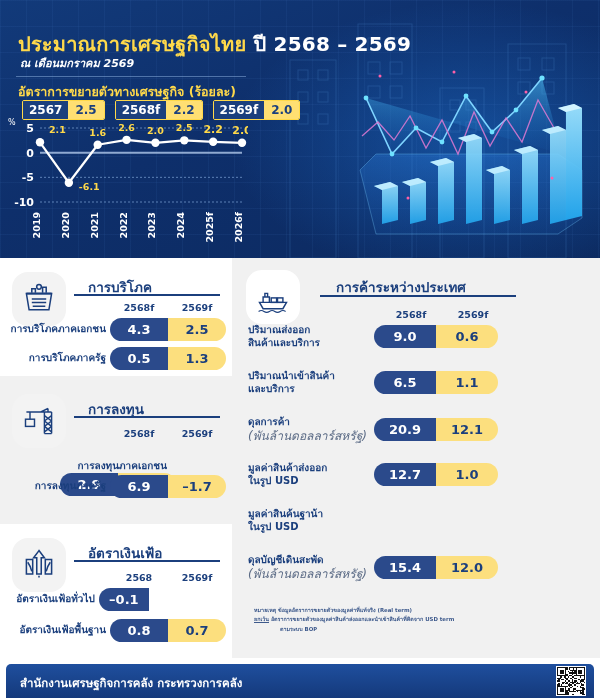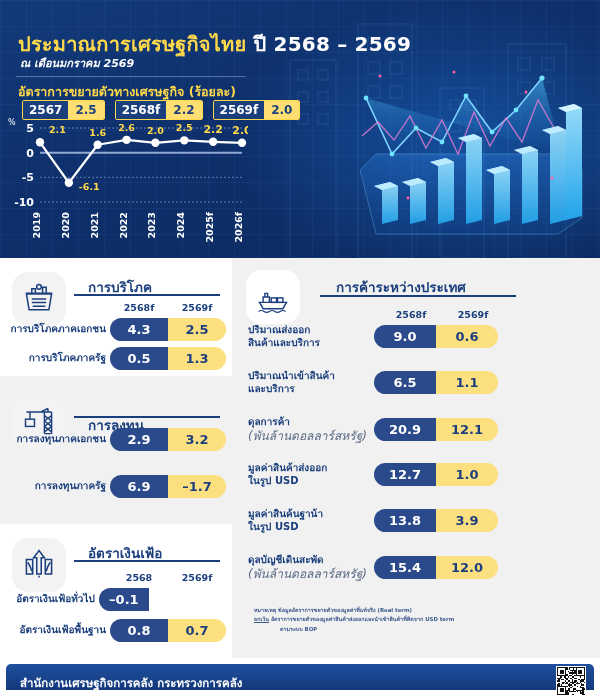--- a/index.html
+++ b/index.html
@@ -117,21 +117,21 @@
 
   .notes {
     position: absolute; left: 254px; top: 606px; width: 300px;
     font-size: 5.4px; color: #3e5a8c; line-height: 1.75; font-weight: bold;
   }
   .notes u { text-decoration: underline; }
   .notes .indent { padding-left: 26px; display: block; }
 
   
   .footer {
-    position: absolute; left: 6px; top: 664px; width: 588px; height: 26px;
+    position: absolute; left: 6px; top: 664px; width: 588px; height: 34px;
     background: linear-gradient(180deg, #1f4f9e 0%, #14397b 100%);
     border-radius: 5px 5px 0 0;
   }
   .footer-text {
     position: absolute; left: 14px; top: 10px;
     font-size: 11.5px; font-weight: bold; color: #ffffff; white-space: nowrap;
   }
   .qr {
     position: absolute; right: 8px; top: 2px; width: 30px; height: 30px;
     background: #ffffff; padding: 1px;
@@ -342,27 +342,27 @@
   <div class="panel grey" style="height:148px;">
     <div class="sec-icon" style="top:18px;">
       <svg viewBox="0 0 40 40" width="36" height="36" fill="none" stroke="#1b3f7d" stroke-width="1.6">
         <path d="M6 10 L34 10 M30 10 L30 6 M30 6 L22 10"></path>
         <path d="M26 10 L26 34 M34 10 L34 34 M26 34 L34 34"></path>
         <path d="M26 14 L34 20 M34 14 L26 20 M26 20 L34 26 M34 20 L26 26 M26 26 L34 32 M34 26 L26 32"></path>
         <path d="M10 10 L10 18"></path>
         <rect x="5" y="18" width="10" height="8"></rect>
       </svg>
     </div>
-    <div class="sec-title" style="left:88px; top:38px;">การลงทุน</div>
+    <div class="sec-title" style="left:88px; top:22px;">การลงทุน</div>
     <div class="sec-underline" style="left:74px; top:40px; width:146px;"></div>
     <div class="hdr-years" style="left:110px; top:52px; width:116px;">
       <span style="width:58px;">2568f</span>
       <span style="width:58px;">2569f</span>
     </div>
-    <div class="row" style="left:4px; top:52px; width:224px;">
+    <div class="row" style="left:4px; top:84px; width:224px;flex-direction:column;">
       <div class="row-label" style="width:102px;">การลงทุนภาคเอกชน</div>
       <div class="pill" style="margin-left:4px;">
         <span class="p-a" style="width:58px;">2.9</span>
         <span class="p-b" style="width:58px;">3.2</span>
       </div>
     </div>
     <div class="row" style="left:4px; top:99px; width:224px;">
       <div class="row-label" style="width:102px;">การลงทุนภาครัฐ</div>
       <div class="pill" style="margin-left:4px;">
         <span class="p-a" style="width:58px;">6.9</span>
@@ -464,24 +464,20 @@
     <div class="pill" style="margin-left:6px;">
       <span class="p-a" style="width:62px;">12.7</span>
       <span class="p-b" style="width:62px;">1.0</span>
     </div>
   </div>
 
   <div class="row" style="left:16px; top:250px; width:340px;">
     <div class="row-label" style="width:120px; text-align:left;">
       <span style="white-space:pre-line;">มูลค่าสินค้นฐาน้า
 ในรูป USD</span>
-    </div>
-    <div class="pill" style="margin-left:6px;">
-      <span class="p-a" style="width:62px;">13.8</span>
-      <span class="p-b" style="width:62px;">3.9</span>
     </div>
   </div>
 
   <div class="row" style="left:16px; top:296px; width:340px;">
     <div class="row-label" style="width:120px; text-align:left;">
       <span style="white-space:pre-line;">ดุลบัญชีเดินสะพัด</span>
       <span class="sub">(พันล้านดอลลาร์สหรัฐ)</span>
     </div>
     <div class="pill" style="margin-left:6px;">
       <span class="p-a" style="width:62px;">15.4</span>

